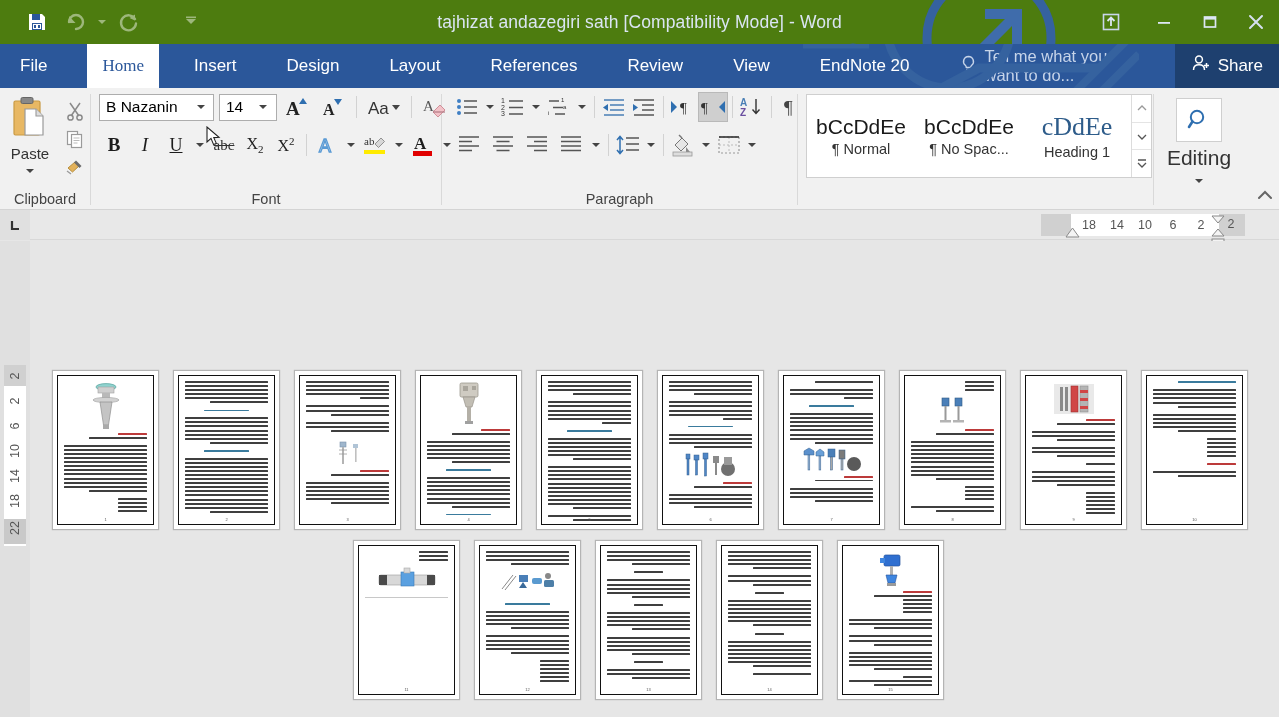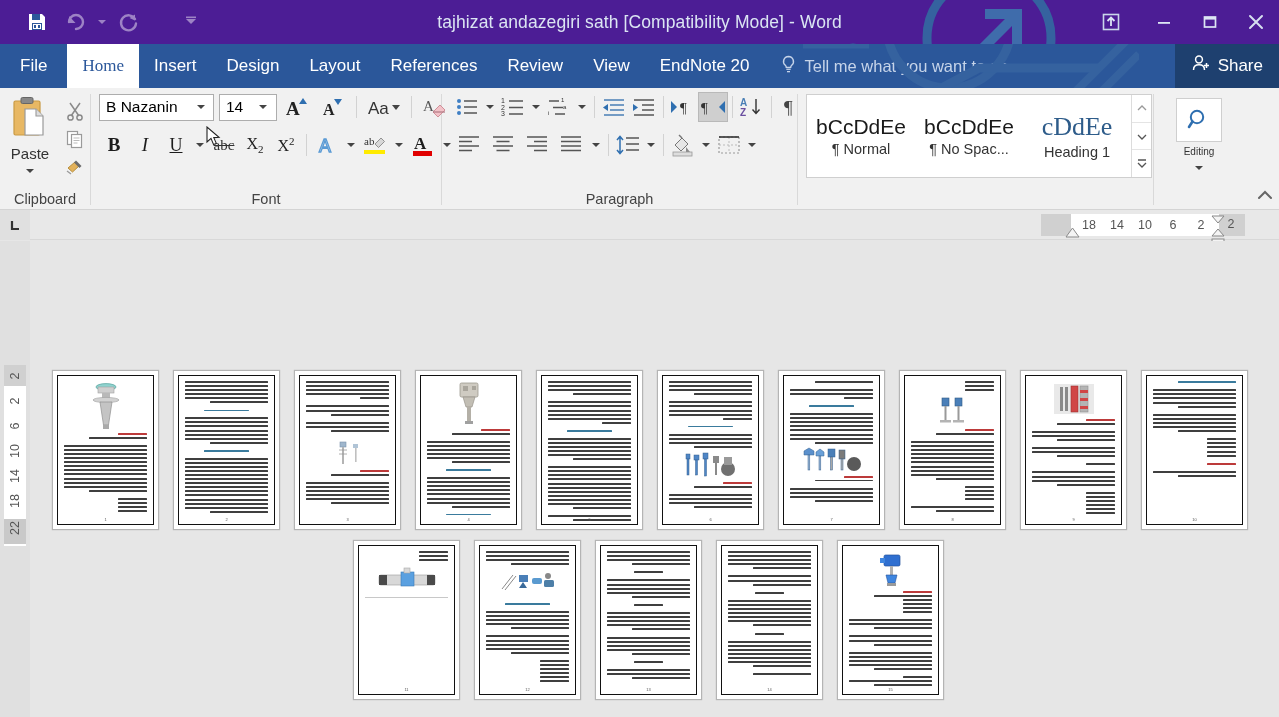--- a/index.html
+++ b/index.html
@@ -7,21 +7,21 @@
     width: 1279px; height: 717px;
     overflow: hidden;
     font-family: "Liberation Sans", sans-serif;
     background: #e6e6e6;
   }
 
   
   .titlebar {
     position: relative;
     height: 44px;
-    background: #4c1d95;
+    background: #4d7c0f;
     overflow: hidden;
   }
   .tb-deco { position: absolute; inset: 0; overflow: hidden; pointer-events: none; }
   .tb-deco svg { position: absolute; right: 120px; top: -40px; }
 
   .qat { position: absolute; left: 0; top: 0; height: 44px; display: flex; align-items: center; padding-left: 18px; gap: 0px; }
   .qat-btn { width: 38px; height: 32px; display: flex; align-items: center; justify-content: center; cursor: pointer; }
   .qat-btn.dim { opacity: .45; }
   .qat-caret { width: 16px; height: 32px; display: flex; align-items: center; justify-content: center; opacity:.45; }
   .caret-dn { width: 0; height: 0; border-left: 4px solid transparent; border-right: 4px solid transparent; border-top: 4px solid #ffffff; }
@@ -32,21 +32,21 @@
     color: #dbe5f3; font-size: 17.5px; letter-spacing: .1px;
     pointer-events: none;
   }
   .wincontrols { position: absolute; right: 0; top: 0; height: 44px; display: flex; align-items: center; }
   .wc { width: 46px; height: 44px; display: flex; align-items: center; justify-content: center; cursor: pointer; }
   .wc.ribbondisp { width: 60px; }
 
   
   .tabbar {
     position: relative; height: 44px; background: #2b579a;
-    display: flex; align-items: flex-end; overflow: hidden;
+    display: flex; align-items: flex-end; overflow: hidden; gap: 20px;
   }
   .tabbar-deco { position: absolute; inset: 0; pointer-events: none; overflow: hidden; }
   .tabbar-deco svg { position: absolute; right: 140px; top: -96px; }
   .tab {
     position: relative; height: 44px; padding: 0 15px;
     display: flex; align-items: center; justify-content: center;
     color: #ffffff; font-size: 17px; cursor: pointer; white-space: nowrap;
   }
   .tab.file { padding: 0 20px; }
   .tab.active { background: #ffffff; color: #2b579a; font-family: Liberation Serif, serif; }
@@ -98,21 +98,21 @@
   .style-prev { font-size: 21px; color: #1a1a1a; font-family: "Liberation Sans", sans-serif; white-space: nowrap; }
   .style-prev.h1 { font-family: "Liberation Serif", serif; color: #2e5c8a; font-size: 26px; }
   .style-name { font-size: 14.5px; color: #333; white-space: nowrap; }
   .style-scroll { width: 20px; border-left: 1px solid #dcdcdc; display: flex; flex-direction: column; }
   .ss-btn { flex: 1; display: flex; align-items: center; justify-content: center; cursor: pointer; border-bottom: 1px solid #e4e4e4; }
 
   
   .g-editing { width: 90px; }
   .edit-btn { width: 70px; display: flex; flex-direction: column; align-items: center; cursor: pointer; padding-top: 4px; margin-left: 10px; }
   .edit-box { width: 46px; height: 44px; border: 1px solid #cfcfcf; background: #fff; display: flex; align-items: center; justify-content: center; }
-  .edit-lbl { font-size: 10px; color: #333; margin-top: 4px; }
+  .edit-lbl { font-size: 21px; color: #333; margin-top: 4px; }
   .collapse-ribbon { position: absolute; right: 6px; bottom: 4px; cursor: pointer; }
 
   
   .ruler-h {
     position: relative; height: 30px; background: #e8e8e8;
     border-bottom: 1px solid #d8d8d8; display: flex; align-items: center;
   }
   .tabstop-box { width: 30px; height: 30px; background: #e0e0e0; display: flex; align-items: center; justify-content: center; cursor: pointer; }
   .rh-track { position: absolute; right: 34px; top: 4px; height: 22px; display: flex; align-items: center; }
   .rh-white { background: #ffffff; height: 22px; display: flex; align-items: center; justify-content: flex-end; gap: 0px; padding: 0 4px; }

